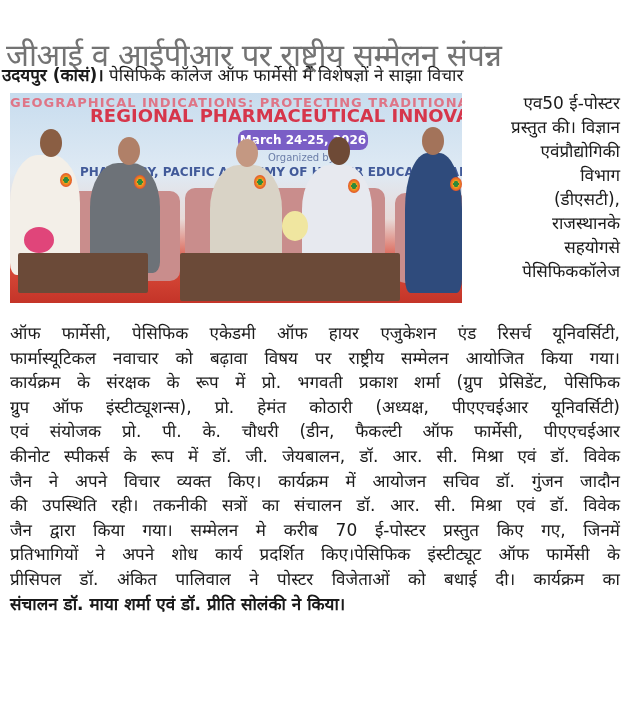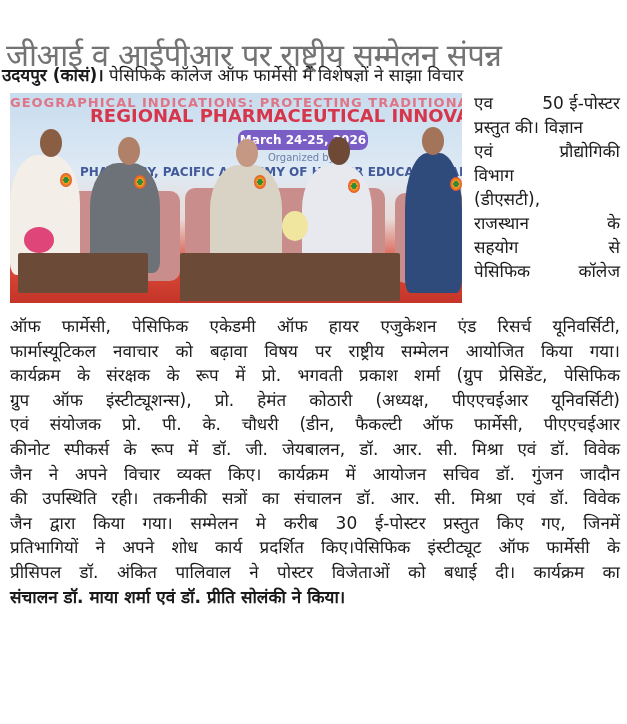--- a/index.html
+++ b/index.html
@@ -23,22 +23,22 @@
   .photo .org { position:absolute; left:258px; top:59px; font-size:10px; color:#6b7ea8; }
   .photo .org2 { position:absolute; left:70px; top:72px; width:380px; font-size:12px; font-weight:bold;
                  color:#27428a; white-space:nowrap; opacity:.85; }
   .person { position:absolute; border-radius:40% 40% 10% 10%; }
   .head { position:absolute; width:22px; height:28px; border-radius:50%; background:#8a5e43; }
   .sofa { position:absolute; background:#c98d8c; border-radius:10px; }
   .table { position:absolute; background:#6b4a38; border-radius:2px; }
   .rosette { position:absolute; width:12px; height:14px; border-radius:50%;
              background:radial-gradient(#2f8a3a 30%, #f2a51c 32%, #e2542a 70%); }
   .col-text { position:absolute; left:474px; top:91px; width:146px; font-size:17px; line-height:24px; }
-  .col-text .l { display:flex; justify-content:space-between; white-space:nowrap; }
-  .body-text { position:absolute; left:10px; top:314px; width:610px; font-size:17px; line-height:24.6px; }
+  .col-text .l { display:flex; justify-content:flex-end; white-space:nowrap; }
+  .body-text { position:absolute; left:10px; top:321px; width:610px; font-size:17px; line-height:24.6px; }
   .body-text .l { white-space:nowrap; text-align:justify; text-align-last:justify; }
   .body-text .l.last { text-align-last:left;font-weight:bold; }
 </style>
 </head>
 <body>
 
 <h1 class="headline">जीआई व आईपीआर पर राष्ट्रीय सम्मेलन संपन्न</h1>
 
 <div class="byline-row">
   <span class="dateline">उदयपुर (कासं)।</span>
@@ -116,17 +116,17 @@
 
 <div class="body-text">
   <div class="l">ऑफ फार्मेसी, पेसिफिक एकेडमी ऑफ हायर एजुकेशन एंड रिसर्च यूनिवर्सिटी,</div>
   <div class="l">फार्मास्यूटिकल नवाचार को बढ़ावा विषय पर राष्ट्रीय सम्मेलन आयोजित किया गया।</div>
   <div class="l">कार्यक्रम के संरक्षक के रूप में प्रो. भगवती प्रकाश शर्मा (ग्रुप प्रेसिडेंट, पेसिफिक</div>
   <div class="l">ग्रुप ऑफ इंस्टीट्यूशन्स), प्रो. हेमंत कोठारी (अध्यक्ष, पीएएचईआर यूनिवर्सिटी)</div>
   <div class="l">एवं संयोजक प्रो. पी. के. चौधरी (डीन, फैकल्टी ऑफ फार्मेसी, पीएएचईआर</div>
   <div class="l">कीनोट स्पीकर्स के रूप में डॉ. जी. जेयबालन, डॉ. आर. सी. मिश्रा एवं डॉ. विवेक</div>
   <div class="l">जैन ने अपने विचार व्यक्त किए। कार्यक्रम में आयोजन सचिव डॉ. गुंजन जादौन</div>
   <div class="l">की उपस्थिति रही। तकनीकी सत्रों का संचालन डॉ. आर. सी. मिश्रा एवं डॉ. विवेक</div>
-  <div class="l">जैन द्वारा किया गया। सम्मेलन मे करीब 30 ई-पोस्टर प्रस्तुत किए गए, जिनमें</div>
+  <div class="l">जैन द्वारा किया गया। सम्मेलन मे करीब 70 ई-पोस्टर प्रस्तुत किए गए, जिनमें</div>
   <div class="l">प्रतिभागियों ने अपने शोध कार्य प्रदर्शित किए।पेसिफिक इंस्टीट्यूट ऑफ फार्मेसी के</div>
   <div class="l">प्रीसिपल डॉ. अंकित पालिवाल ने पोस्टर विजेताओं को बधाई दी। कार्यक्रम का</div>
   <div class="l last">संचालन डॉ. माया शर्मा एवं डॉ. प्रीति सोलंकी ने किया।</div>
 </div>
 
 </body></html>

